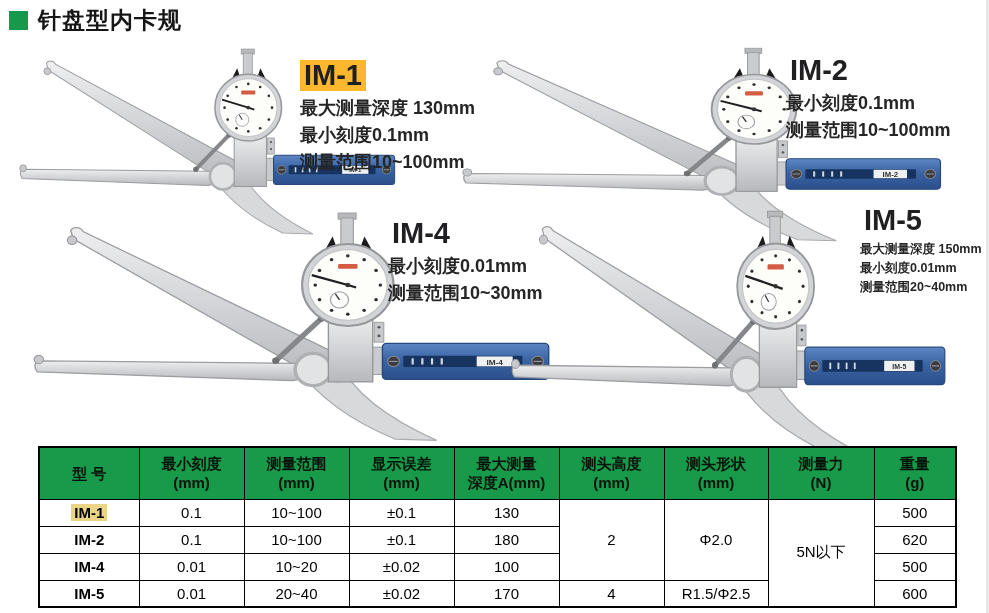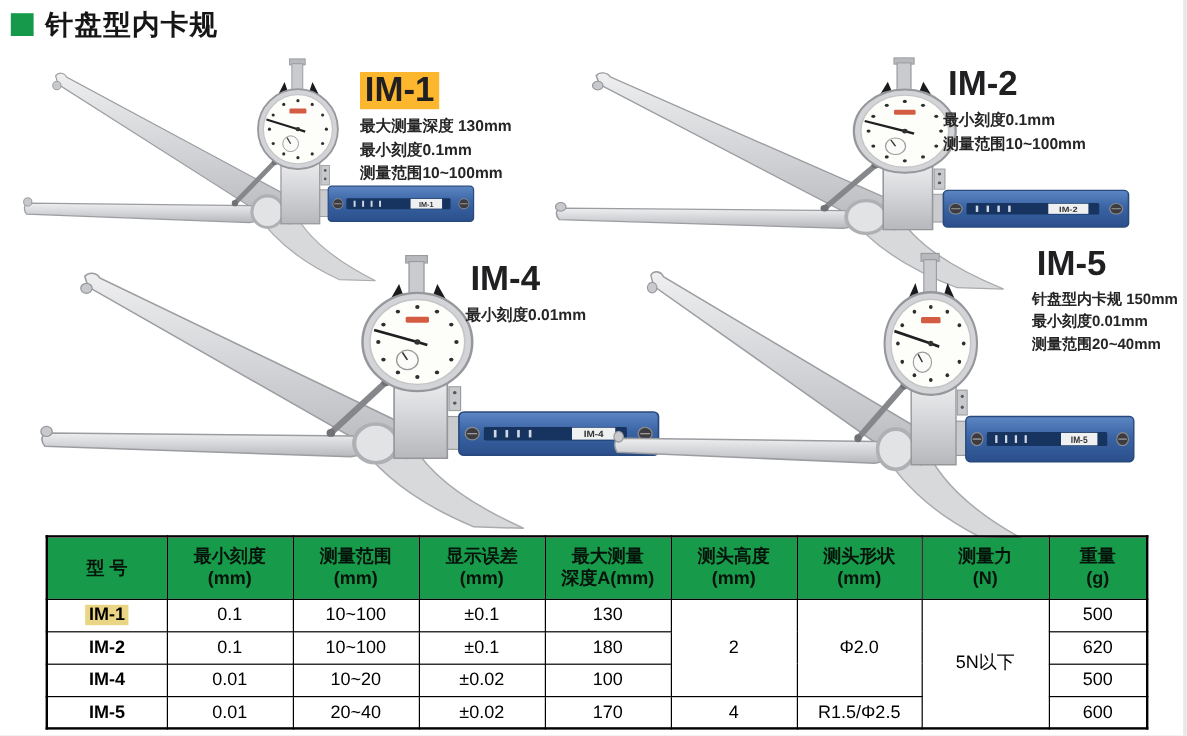--- a/index.html
+++ b/index.html
@@ -8,21 +8,21 @@
   
   .title-row{position:absolute;left:9px;top:5px;display:flex;align-items:center;gap:10px;}
   .title-sq{width:19px;height:19px;background:#17994b;}
   .title-text{font-size:23px;font-weight:800;color:#161616;letter-spacing:1px;}
   
   .caliper{position:absolute;z-index:1;}
   .caliper svg{display:block;}
   .ptext{position:absolute;z-index:5;}
   .pmodel{font-size:29px;font-weight:800;color:#202022;line-height:1.0;display:inline-block;padding:1px 4px;}
   .hl-strong{background:#fcb72e;}
-  .specs{margin-top:4px;font-size:13px;color:#252525;line-height:1.5;font-weight:600;white-space:nowrap;}
+  .specs{margin-top:4px;font-size:18px;color:#252525;line-height:1.5;font-weight:600;white-space:nowrap;}
   
   table.spec{position:absolute;left:38px;top:446px;border-collapse:collapse;table-layout:fixed;
              width:917px;border:2.5px solid #000;z-index:6;}
   .spec th,.spec td{border:1.6px solid #000;text-align:center;padding:0;overflow:hidden;}
   .spec thead tr{height:52px;border-radius:11px;}
   .spec th{background:#189a4b;font-size:15px;font-weight:700;color:#06130a;line-height:1.3;vertical-align:middle;}
   .spec th div:empty{display:none;}
   .spec tbody tr{height:27px;}
   .spec td{font-size:15px;font-weight:400;color:#000;background:#fff;vertical-align:middle;}
   .spec td.model{font-weight:700;}
@@ -250,20 +250,21 @@
   <circle cx="271" cy="123.5" r="4.2" fill="#3b3b40" stroke="#8a8a8e" stroke-width="0.8"></circle>
   <line x1="268" y1="123.5" x2="274" y2="123.5" stroke="#9a9a9e" stroke-width="0.9"></line>
   <circle cx="375" cy="123.5" r="4.2" fill="#3b3b40" stroke="#8a8a8e" stroke-width="0.8"></circle>
   <line x1="372" y1="123.5" x2="378" y2="123.5" stroke="#9a9a9e" stroke-width="0.9"></line>
   </svg>
     </div>
   <div class="ptext" style="left:388px;top:218px;">
     <span class="pmodel">IM-4</span>
     <div class="specs">
       <div>最小刻度0.01mm</div>
+      <div>测量范围10~30mm</div>
     </div>
   </div>
 
   <div class="caliper" style="left:498px;top:206px;width:490px;height:246px;">
       <svg viewBox="0 0 420 190" width="100%" height="100%" preserveAspectRatio="none">
   <defs>
     <linearGradient id="m" x1="0" y1="0" x2="0" y2="1">
       <stop offset="0" stop-color="#efeff0"></stop>
             <stop offset="0.5" stop-color="#d2d4d7"></stop>
             <stop offset="1" stop-color="#b6b8bc"></stop>
@@ -322,21 +323,21 @@
   <text x="344" y="126" font-size="6" font-weight="bold" text-anchor="middle" fill="#333" font-family="Liberation Sans, sans-serif">IM-5</text>
   <circle cx="271" cy="123.5" r="4.2" fill="#3b3b40" stroke="#8a8a8e" stroke-width="0.8"></circle>
   <line x1="268" y1="123.5" x2="274" y2="123.5" stroke="#9a9a9e" stroke-width="0.9"></line>
   <circle cx="375" cy="123.5" r="4.2" fill="#3b3b40" stroke="#8a8a8e" stroke-width="0.8"></circle>
   <line x1="372" y1="123.5" x2="378" y2="123.5" stroke="#9a9a9e" stroke-width="0.9"></line>
   </svg>
     </div>
   <div class="ptext" style="left:860px;top:205px;">
     <span class="pmodel">IM-5</span>
     <div class="specs" style="font-size:12.5px;">
-      <div>针盘型内卡规 150mm</div>
+      <div>最大测量深度 150mm</div>
       <div>最小刻度0.01mm</div>
       <div>测量范围20~40mm</div>
     </div>
   </div>
 
   <table class="spec">
     <colgroup>
       <col style="width:100px">
         <col style="width:105px">
         <col style="width:105px">

